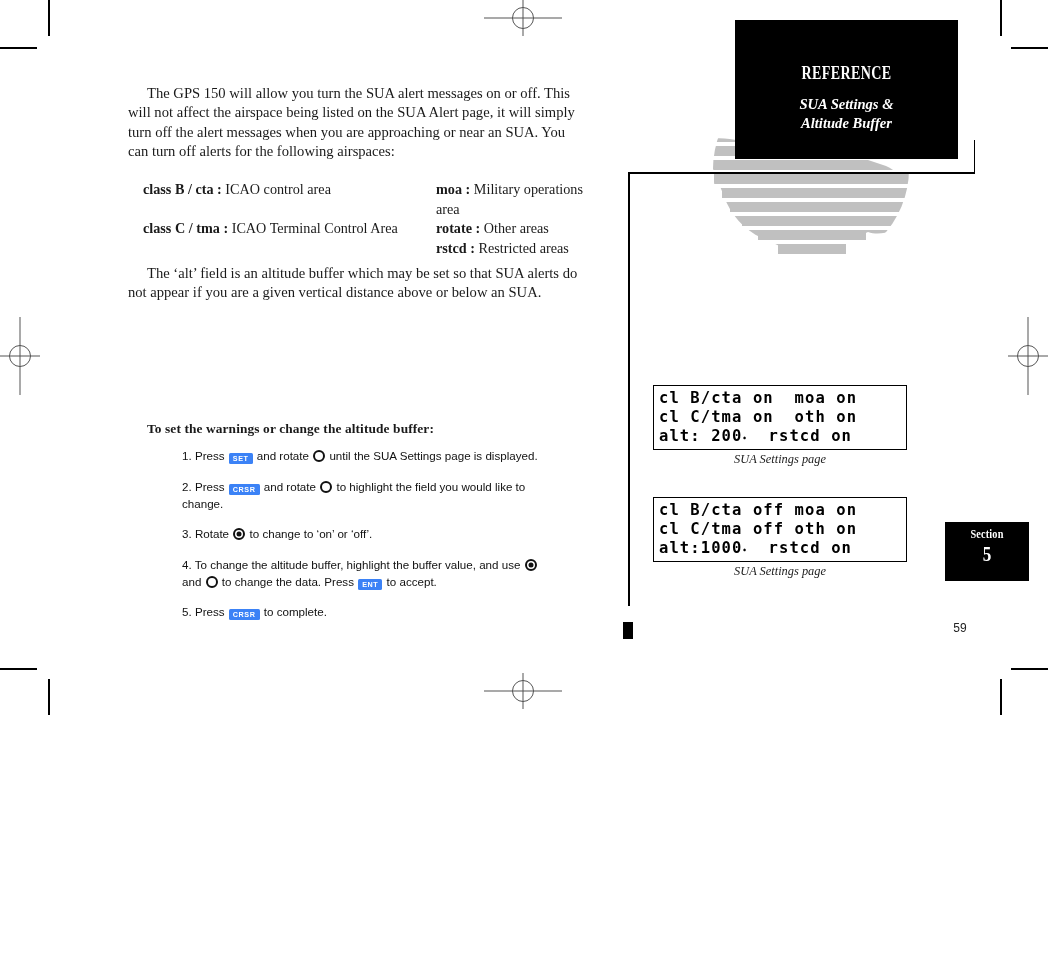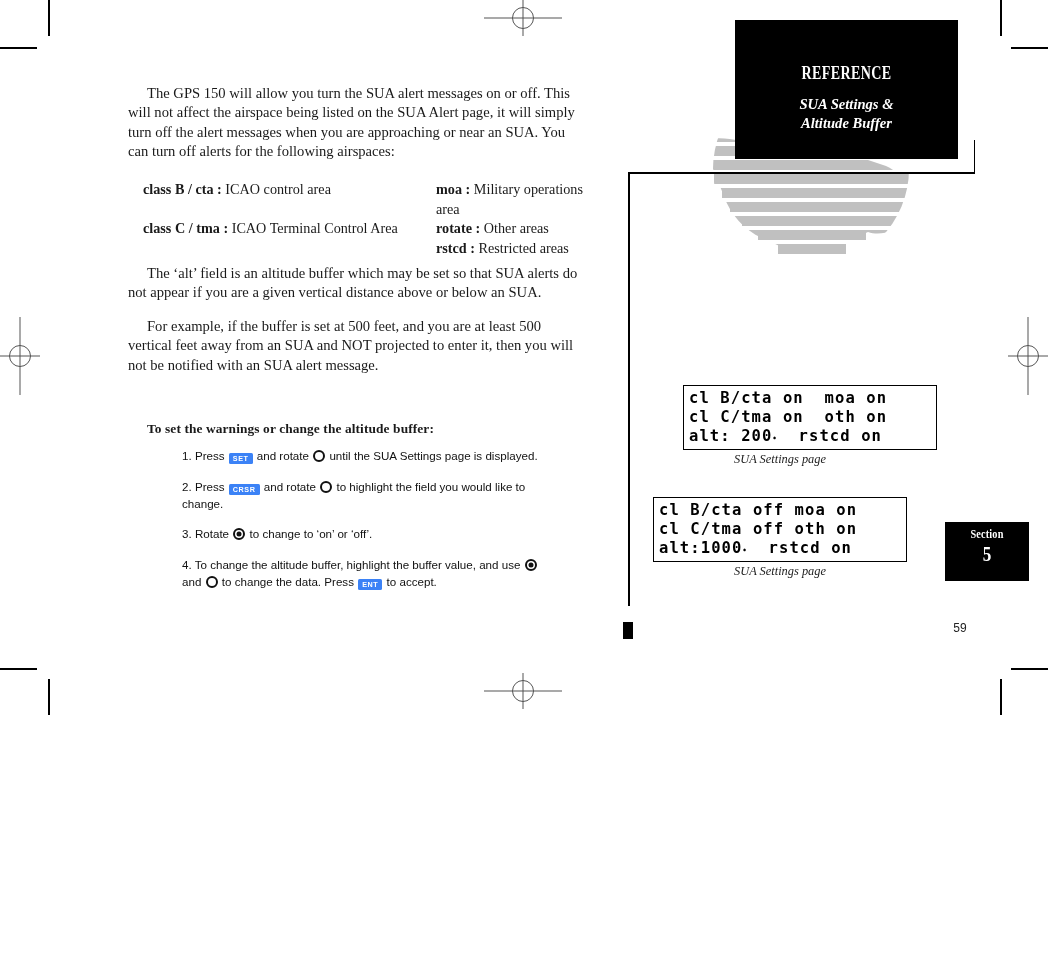--- a/index.html
+++ b/index.html
@@ -201,21 +201,21 @@
     background: #fff;
     padding: 3px 5px;
     font-family: "DejaVu Sans Mono", monospace;
     font-size: 15.5px;
     font-weight: bold;
     line-height: 19px;
     letter-spacing: 1.1px;
     white-space: pre;
     color: #000;
   }
-  #gps-screen-1 { left: 683px; top: 385px; width: 242px; }
+  #gps-screen-1 { left: 653px; top: 385px; width: 242px; }
   #gps-screen-2 { left: 653px; top: 497px; width: 242px; }
 
   .fig-caption {
     position: absolute;
     font-family: "Liberation Serif", serif;
     font-style: italic;
     font-size: 12.4px;
     color: #222;
     text-align: center;
     width: 242px;
@@ -383,21 +383,20 @@
     </div>
     <div class="c2">
       <b>rstcd :</b>
       <span>Restricted areas</span>
     </div>
   </div>
 </div>
 
 <div class="text-col" style="top:245px;">
   <p class="body gap">The ‘alt’ field is an altitude buffer which may be set so that SUA alerts do not appear if you are a given vertical distance above or below an SUA.</p>
-  <p class="body gap-sm">For example, if the buffer is set at 500 feet, and you are at least 500 vertical feet away from an SUA and NOT projected to enter it, then you will not be notified with an SUA alert message.</p>
 </div>
 
 <div class="proc-head">To set the warnings or change the altitude buffer:</div>
 
 <div class="steps">
 
   <div class="step">
     <span>1.</span>
     <span>Press </span><span class="keycap">SET</span><span> and rotate </span><span class="knob"></span><span> until the SUA Settings page is displayed.</span>
   </div>
@@ -410,20 +409,24 @@
   <div class="step">
     <span>3.</span>
     <span>Rotate </span><span class="knob filled"></span><span> to change to ‘on’ or ‘off’.</span>
   </div>
 
   <div class="step">
     <span>4.</span>
     <span>To change the altitude buffer, highlight the buffer value, and use </span><span class="knob filled"></span><span> and </span><span class="knob"></span><span> to change the data. Press </span><span class="keycap">ENT</span><span> to accept.</span>
   </div>
 
+  <div class="step">
+    <span>5.</span>
+    <span>Press </span><span class="keycap">CRSR</span><span> to complete.</span>
+  </div>
 
 </div>
 
 <div class="gps-screen" id="gps-screen-1"><span>cl B/cta on  moa on</span>
 <span>cl C/tma on  oth on</span>
 <span>alt: 200⸳  rstcd on</span></div>
 <div class="fig-caption" id="fig-caption-1">SUA Settings page</div>
 
 <div class="gps-screen" id="gps-screen-2"><span>cl B/cta off moa on</span>
 <span>cl C/tma off oth on</span>

